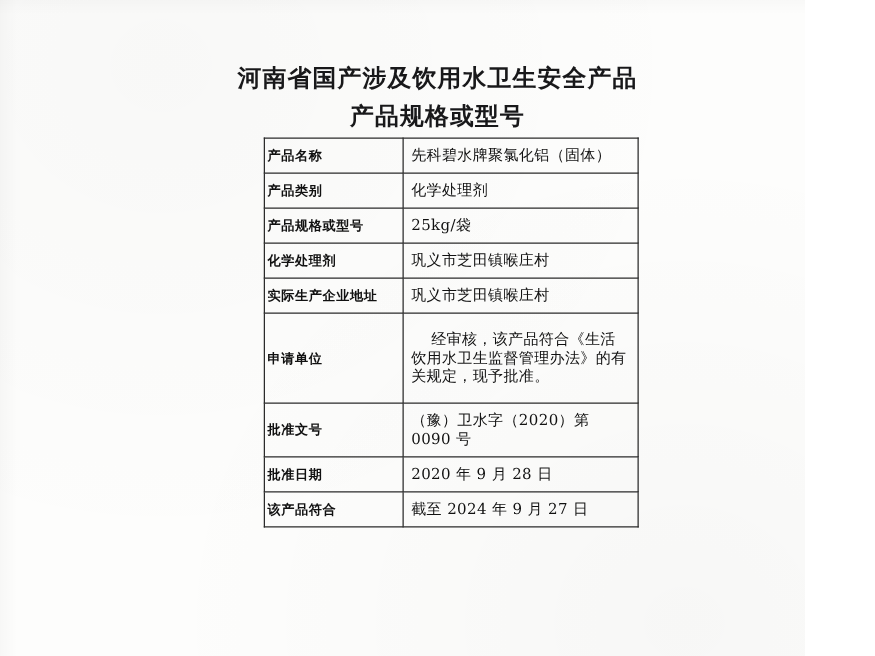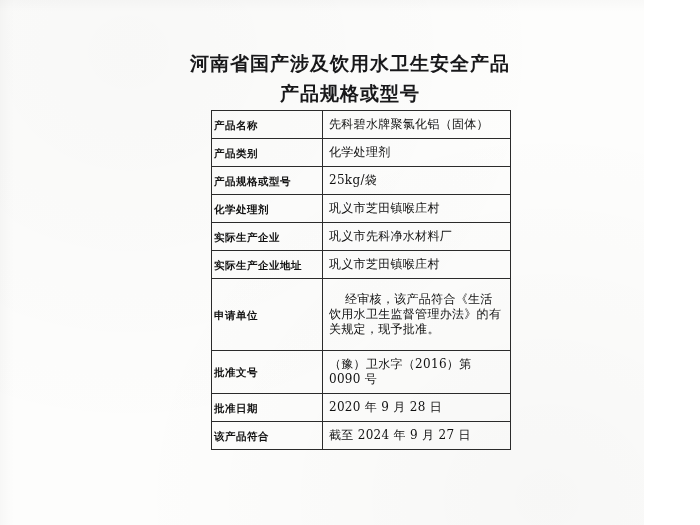--- a/index.html
+++ b/index.html
@@ -109,34 +109,30 @@
       </tr>
       <tr>
         <td class="label">产品规格或型号</td>
         <td class="value">25kg/袋</td>
       </tr>
       <tr>
         <td class="label">化学处理剂</td>
         <td class="value">巩义市芝田镇喉庄村</td>
       </tr>
       <tr>
-        <td class="label">实际生产企业</td>
-        <td class="value">巩义市先科净水材料厂</td>
-      </tr>
-      <tr>
         <td class="label">实际生产企业地址</td>
         <td class="value">巩义市芝田镇喉庄村</td>
       </tr>
       <tr class="tall">
         <td class="label">申请单位</td>
         <td class="value indent">经审核，该产品符合《生活饮用水卫生监督管理办法》的有关规定，现予批准。</td>
       </tr>
       <tr>
         <td class="label">批准文号</td>
-        <td class="value">（豫）卫水字（2016）第 0090 号</td>
+        <td class="value">（豫）卫水字（2020）第 0090 号</td>
       </tr>
       <tr>
         <td class="label">批准日期</td>
         <td class="value">2020 年 9 月 28 日</td>
       </tr>
       <tr>
         <td class="label">该产品符合</td>
         <td class="value">截至 2024 年 9 月 27 日</td>
       </tr>
     </tbody>

